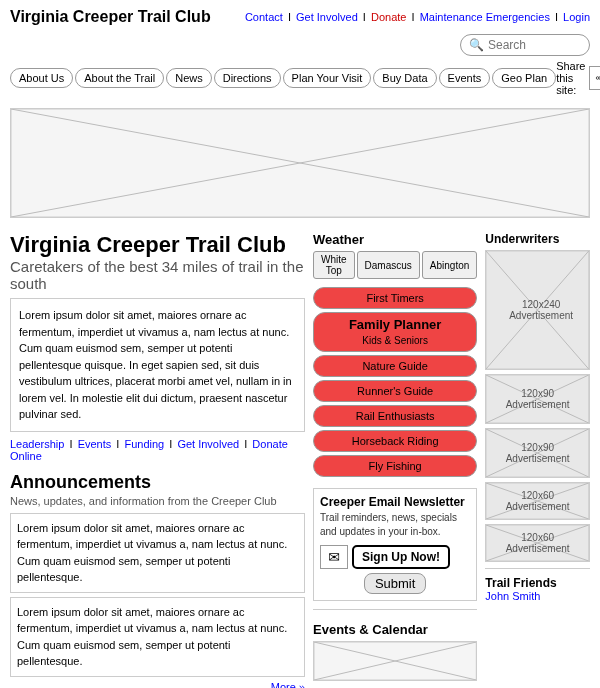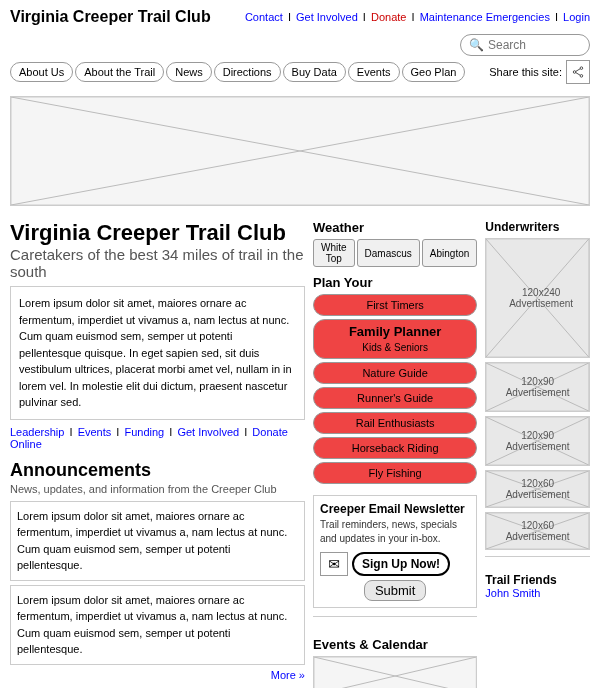--- a/index.html
+++ b/index.html
@@ -53,32 +53,32 @@
     .weather-btn { border: 1px solid #999; border-radius: 3px; padding: 2px 7px; font-size: 10px; background: #f0f0f0; cursor: pointer; }
     .plan-title { font-size: 13px; font-weight: bold; margin-bottom: 4px; }
     .plan-btn { border: 1px solid #999; border-radius: 12px; padding: 4px 8px; font-size: 11px; background: #ef4444; cursor: pointer; text-align: center; margin-bottom: 3px; width: 100%; }
     .plan-btn.bold { font-weight: bold; font-size: 13px; }
     .plan-btn-sub { font-size: 10px; font-weight: normal; }
     .newsletter-section { margin-top: 8px; border: 1px solid #ccc; padding: 6px; font-size: 11px; }
     .newsletter-title { font-size: 12px; font-weight: bold; margin-bottom: 2px; }
     .newsletter-desc { font-size: 10px; color: #333; margin-bottom: 6px; line-height: 1.4; }
     .newsletter-row { display: flex; align-items: center; gap: 4px; margin-bottom: 4px; }
     .mail-icon { border: 1px solid #999; width: 28px; height: 24px; display: flex; align-items: center; justify-content: center; font-size: 14px; }
-    .signup-btn { border: 2px solid #000; border-radius: 12px; padding: 3px 8px; font-size: 12px; font-weight: bold; background: #fff; cursor: pointer; }
+    .signup-btn { border: 2px solid #000; border-radius: 5px; padding: 3px 8px; font-size: 12px; font-weight: bold; background: #fff; cursor: pointer; }
     .submit-btn { border: 1px solid #999; border-radius: 8px; padding: 2px 10px; font-size: 13px; background: #e8e8e8; cursor: pointer; display: block; margin: 0 auto; }
-    .events-title { font-size: 13px; font-weight: bold; margin-top: 8px; border-top: 1px solid #ccc; padding-top: 20px; }
+    .events-title { font-size: 13px; font-weight: bold; margin-top: 8px; border-top: 1px solid #ccc; padding-top: 12px; }
     .events-placeholder { border: 1px solid #ccc; height: 40px; margin-top: 4px; position: relative; overflow: hidden; }
 
     
     .right-col { flex: 1; }
     .underwriters-title { font-size: 12px; font-weight: bold; margin-bottom: 4px; }
     .ad-box { border: 1px solid #ccc; display: flex; align-items: center; justify-content: center; font-size: 10px; color: #555; text-align: center; margin-bottom: 4px; position: relative; overflow: hidden; }
     .ad-box svg { position: absolute; top: 0; left: 0; width: 100%; height: 100%; }
     .ad-box-text { position: relative; z-index: 1; }
-    .trail-friends-title { font-size: 12px; font-weight: bold; margin-top: 6px; border-top: 1px solid #ccc; padding-top: 16px; }
+    .trail-friends-title { font-size: 12px; font-weight: bold; margin-top: 6px; border-top: 1px solid #ccc; padding-top: 7px; }
     .trail-friend { font-size: 11px; color: #00f; }
 
     a { text-decoration: none; }
   </style>
 </head>
 <body>
 
 <div class="header">
   <div class="site-title">Virginia Creeper Trail Club</div>
   <div class="header-links">
@@ -100,20 +100,21 @@
     <input type="text" placeholder="Search" style="">
   </div>
 </div>
 
 <div class="nav">
   <div class="nav-items">
     <div class="nav-item">About Us</div>
     <div class="nav-item">About the Trail</div>
     <div class="nav-item">News</div>
     <div class="nav-item">Directions</div>
+    <div class="nav-item">Plan Your Visit</div>
     <div class="nav-item">Buy Data</div>
     <div class="nav-item">Events</div>
     <div class="nav-item">Geo Plan</div>
   </div>
   <div class="share-section">
     <span>Share this site:</span>
     <div class="share-box">
       <svg width="14" height="14" viewBox="0 0 14 14">
         <circle cx="11" cy="2.5" r="1.5" fill="none" stroke="#333" stroke-width="1"></circle>
         <circle cx="11" cy="11.5" r="1.5" fill="none" stroke="#333" stroke-width="1"></circle>
@@ -170,21 +171,20 @@
   </div>
 
   <div class="mid-col">
     <div class="weather-title">Weather</div>
     <div class="weather-btns">
       <button class="weather-btn">White Top</button>
       <button class="weather-btn">Damascus</button>
       <button class="weather-btn">Abington</button>
     </div>
 
-    <div class="plan-title">Plan Your</div>
 
     <button class="plan-btn">First Timers</button>
     <button class="plan-btn bold">
       Family Planner<br><span class="plan-btn-sub">Kids &amp; Seniors</span>
     </button>
     <button class="plan-btn">Nature Guide</button>
     <button class="plan-btn">Runner's Guide</button>
     <button class="plan-btn">Rail Enthusiasts</button>
     <button class="plan-btn">Horseback Riding</button>
     <button class="plan-btn">Fly Fishing</button>

